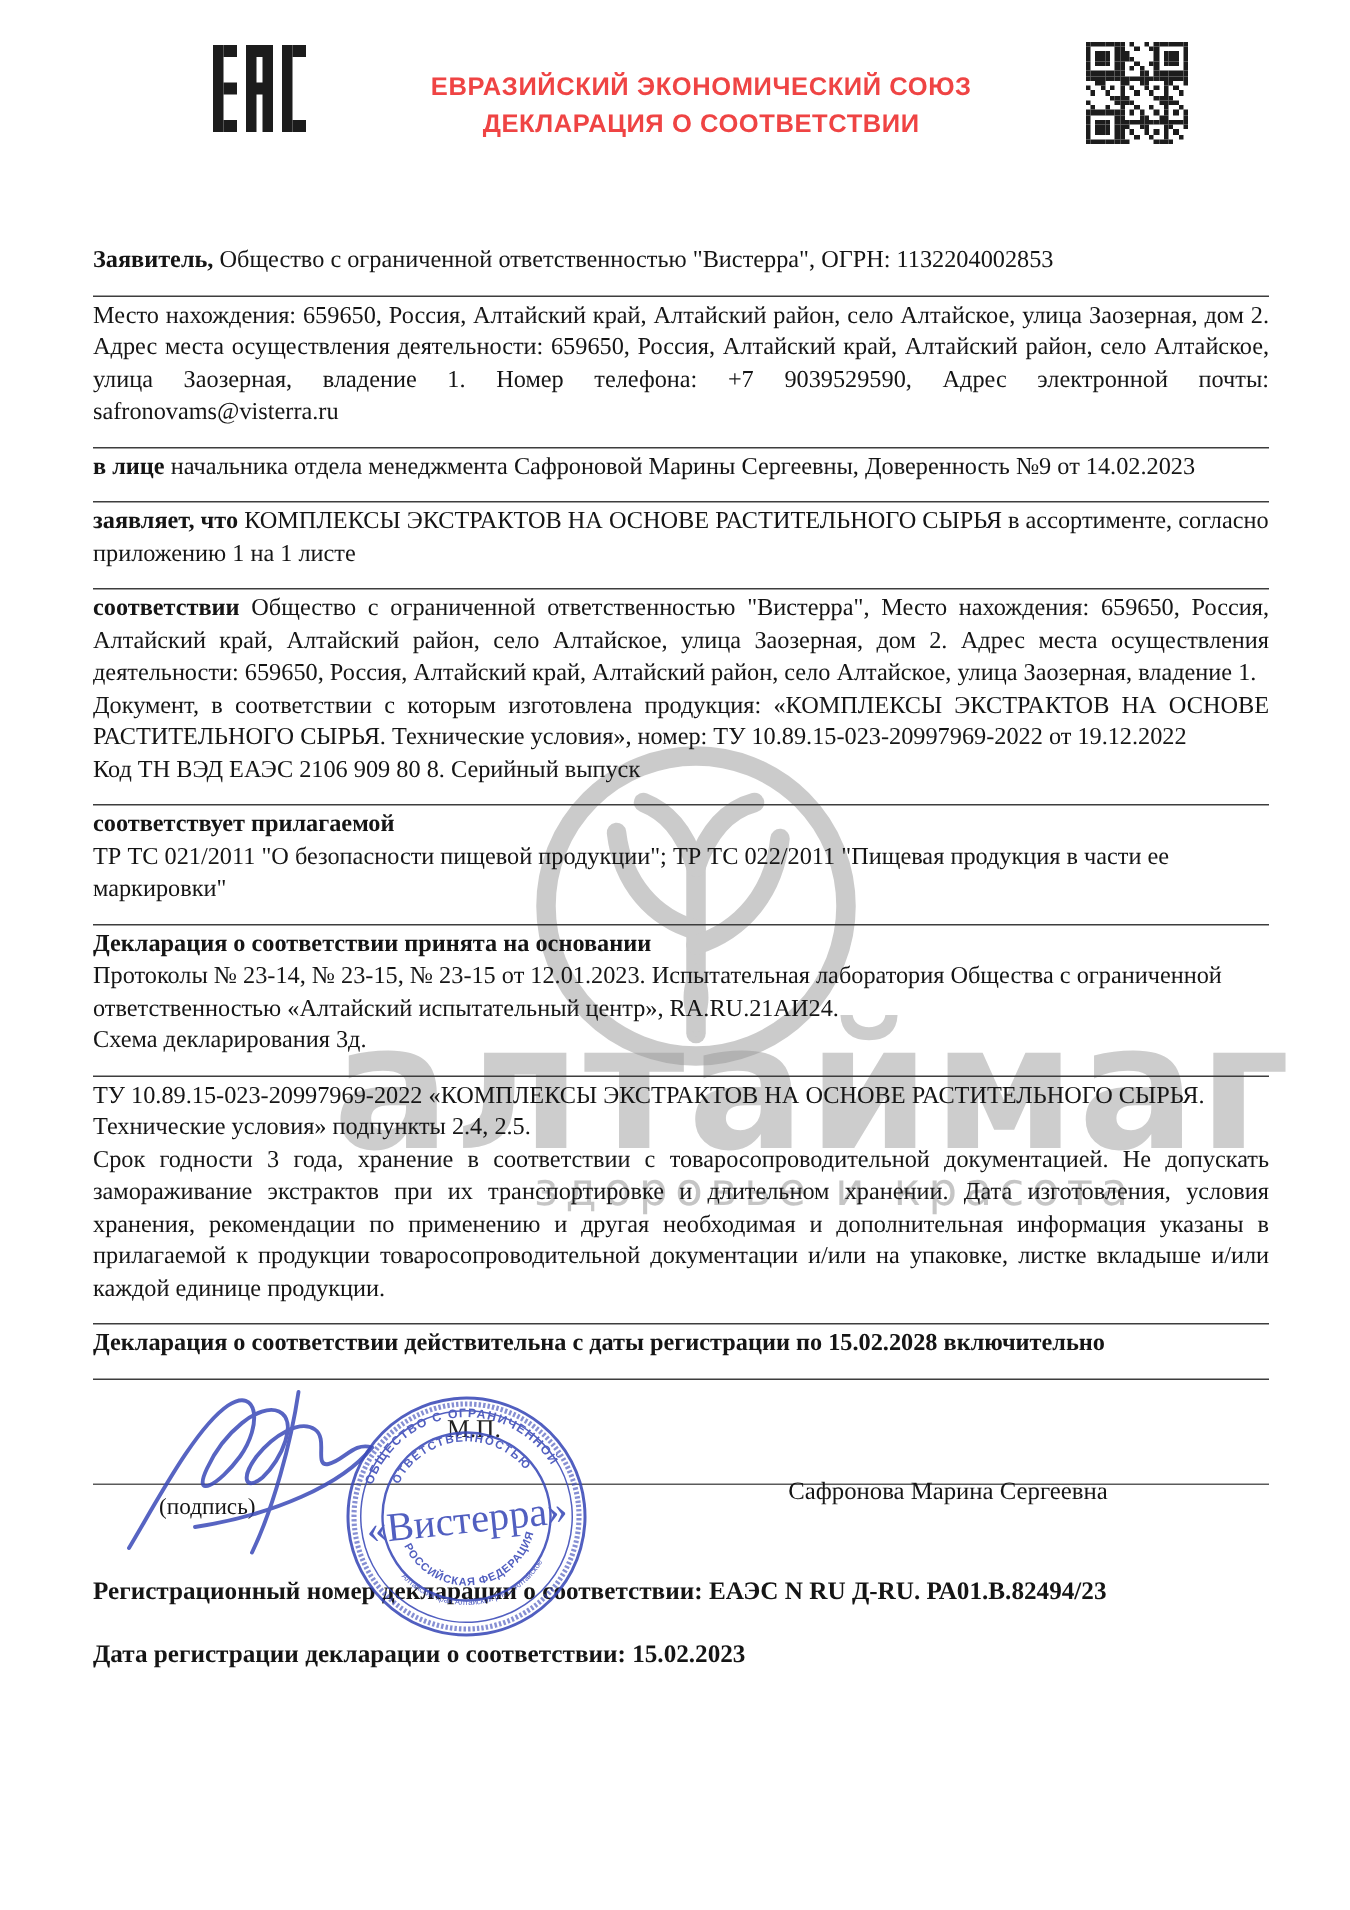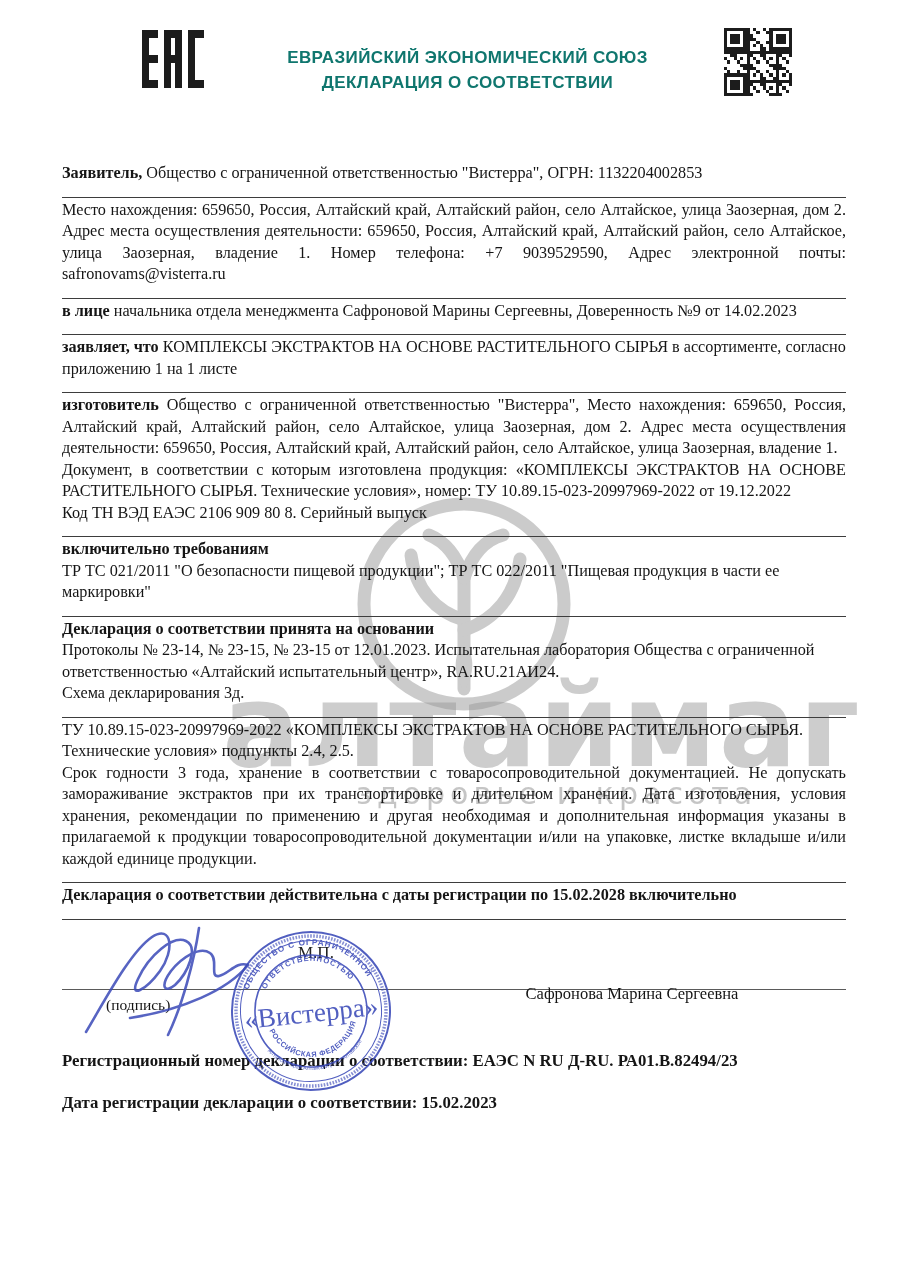--- a/index.html
+++ b/index.html
@@ -3,21 +3,21 @@
 <meta charset="utf-8">
 <style>
   html,body{margin:0;padding:0;}
   body{width:900px;height:1273px;background:#ffffff;position:relative;overflow:hidden;
        font-family:"Liberation Serif", serif;color:#151515;}
 
   
   .eac-logo{position:absolute;left:142px;top:30px;z-index:2;}
   .doc-title{position:absolute;left:225px;top:46px;width:485px;text-align:center;z-index:2;
              font-family:"Liberation Sans", sans-serif;font-weight:bold;font-size:17px;
-             line-height:1.45;letter-spacing:.4px;color:#0f766e;}
+             line-height:1.45;letter-spacing:.4px;color:#ef4444;}
   .qr{position:absolute;left:724px;top:28px;width:68px;height:68px;z-index:2;
       display:grid;grid-template-columns:repeat(21,1fr);grid-auto-rows:1fr;}
   .qm.on{background:#1c1c1c;}
 
   
   .wm-logo{position:absolute;left:352px;top:492px;z-index:0;opacity:.45;}
   .wm-brand{position:absolute;left:222px;top:658px;z-index:0;opacity:.48;
             font-family:"DejaVu Sans", sans-serif;font-weight:bold;font-size:116px;
             letter-spacing:2px;color:var(--wm-color,#979797);}
   .wm-tagline{position:absolute;left:356px;top:776px;z-index:0;opacity:.55;
@@ -543,28 +543,28 @@
   <div class="row just">
     <b>в лице</b><span> начальника отдела менеджмента Сафроновой Марины Сергеевны, Доверенность №9 от 14.02.2023</span>
   </div>
 
   <div class="row">
     <b>заявляет, что</b><span> КОМПЛЕКСЫ ЭКСТРАКТОВ НА ОСНОВЕ РАСТИТЕЛЬНОГО СЫРЬЯ в ассортименте, согласно приложению 1 на 1 листе</span>
   </div>
 
   <div class="row">
     <div class="just">
-      <b>изготовитель</b><span> Общество с ограниченной ответственностью "Вистерра", Место нахождения: 659650, Россия, Алтайский край, Алтайский район, село Алтайское, улица Заозерная, дом 2. Адрес места осуществления деятельности: 659650, Россия, Алтайский край, Алтайский район, село Алтайское, улица Заозерная, владение 1.</span>
+      <b>соответствии</b><span> Общество с ограниченной ответственностью "Вистерра", Место нахождения: 659650, Россия, Алтайский край, Алтайский район, село Алтайское, улица Заозерная, дом 2. Адрес места осуществления деятельности: 659650, Россия, Алтайский край, Алтайский район, село Алтайское, улица Заозерная, владение 1.</span>
     </div>
     <div class="just">Документ, в соответствии с которым изготовлена продукция: «КОМПЛЕКСЫ ЭКСТРАКТОВ НА ОСНОВЕ РАСТИТЕЛЬНОГО СЫРЬЯ.  Технические условия», номер: ТУ 10.89.15-023-20997969-2022 от 19.12.2022</div>
     <div>Код ТН ВЭД ЕАЭС 2106 909 80 8.  Серийный выпуск</div>
   </div>
 
   <div class="row">
-    <div class="hdr">включительно требованиям</div>
+    <div class="hdr">соответствует прилагаемой</div>
     <div>ТР ТС 021/2011 "О безопасности пищевой продукции"; ТР ТС 022/2011 "Пищевая продукция в части ее маркировки"</div>
   </div>
 
   <div class="row">
     <div class="hdr">Декларация о соответствии принята на основании</div>
     <div>Протоколы № 23-14, № 23-15,  № 23-15 от 12.01.2023.  Испытательная лаборатория Общества с ограниченной ответственностью «Алтайский испытательный центр», RA.RU.21АИ24.</div>
     <div>Схема декларирования 3д.</div>
   </div>
 
   <div class="row">

